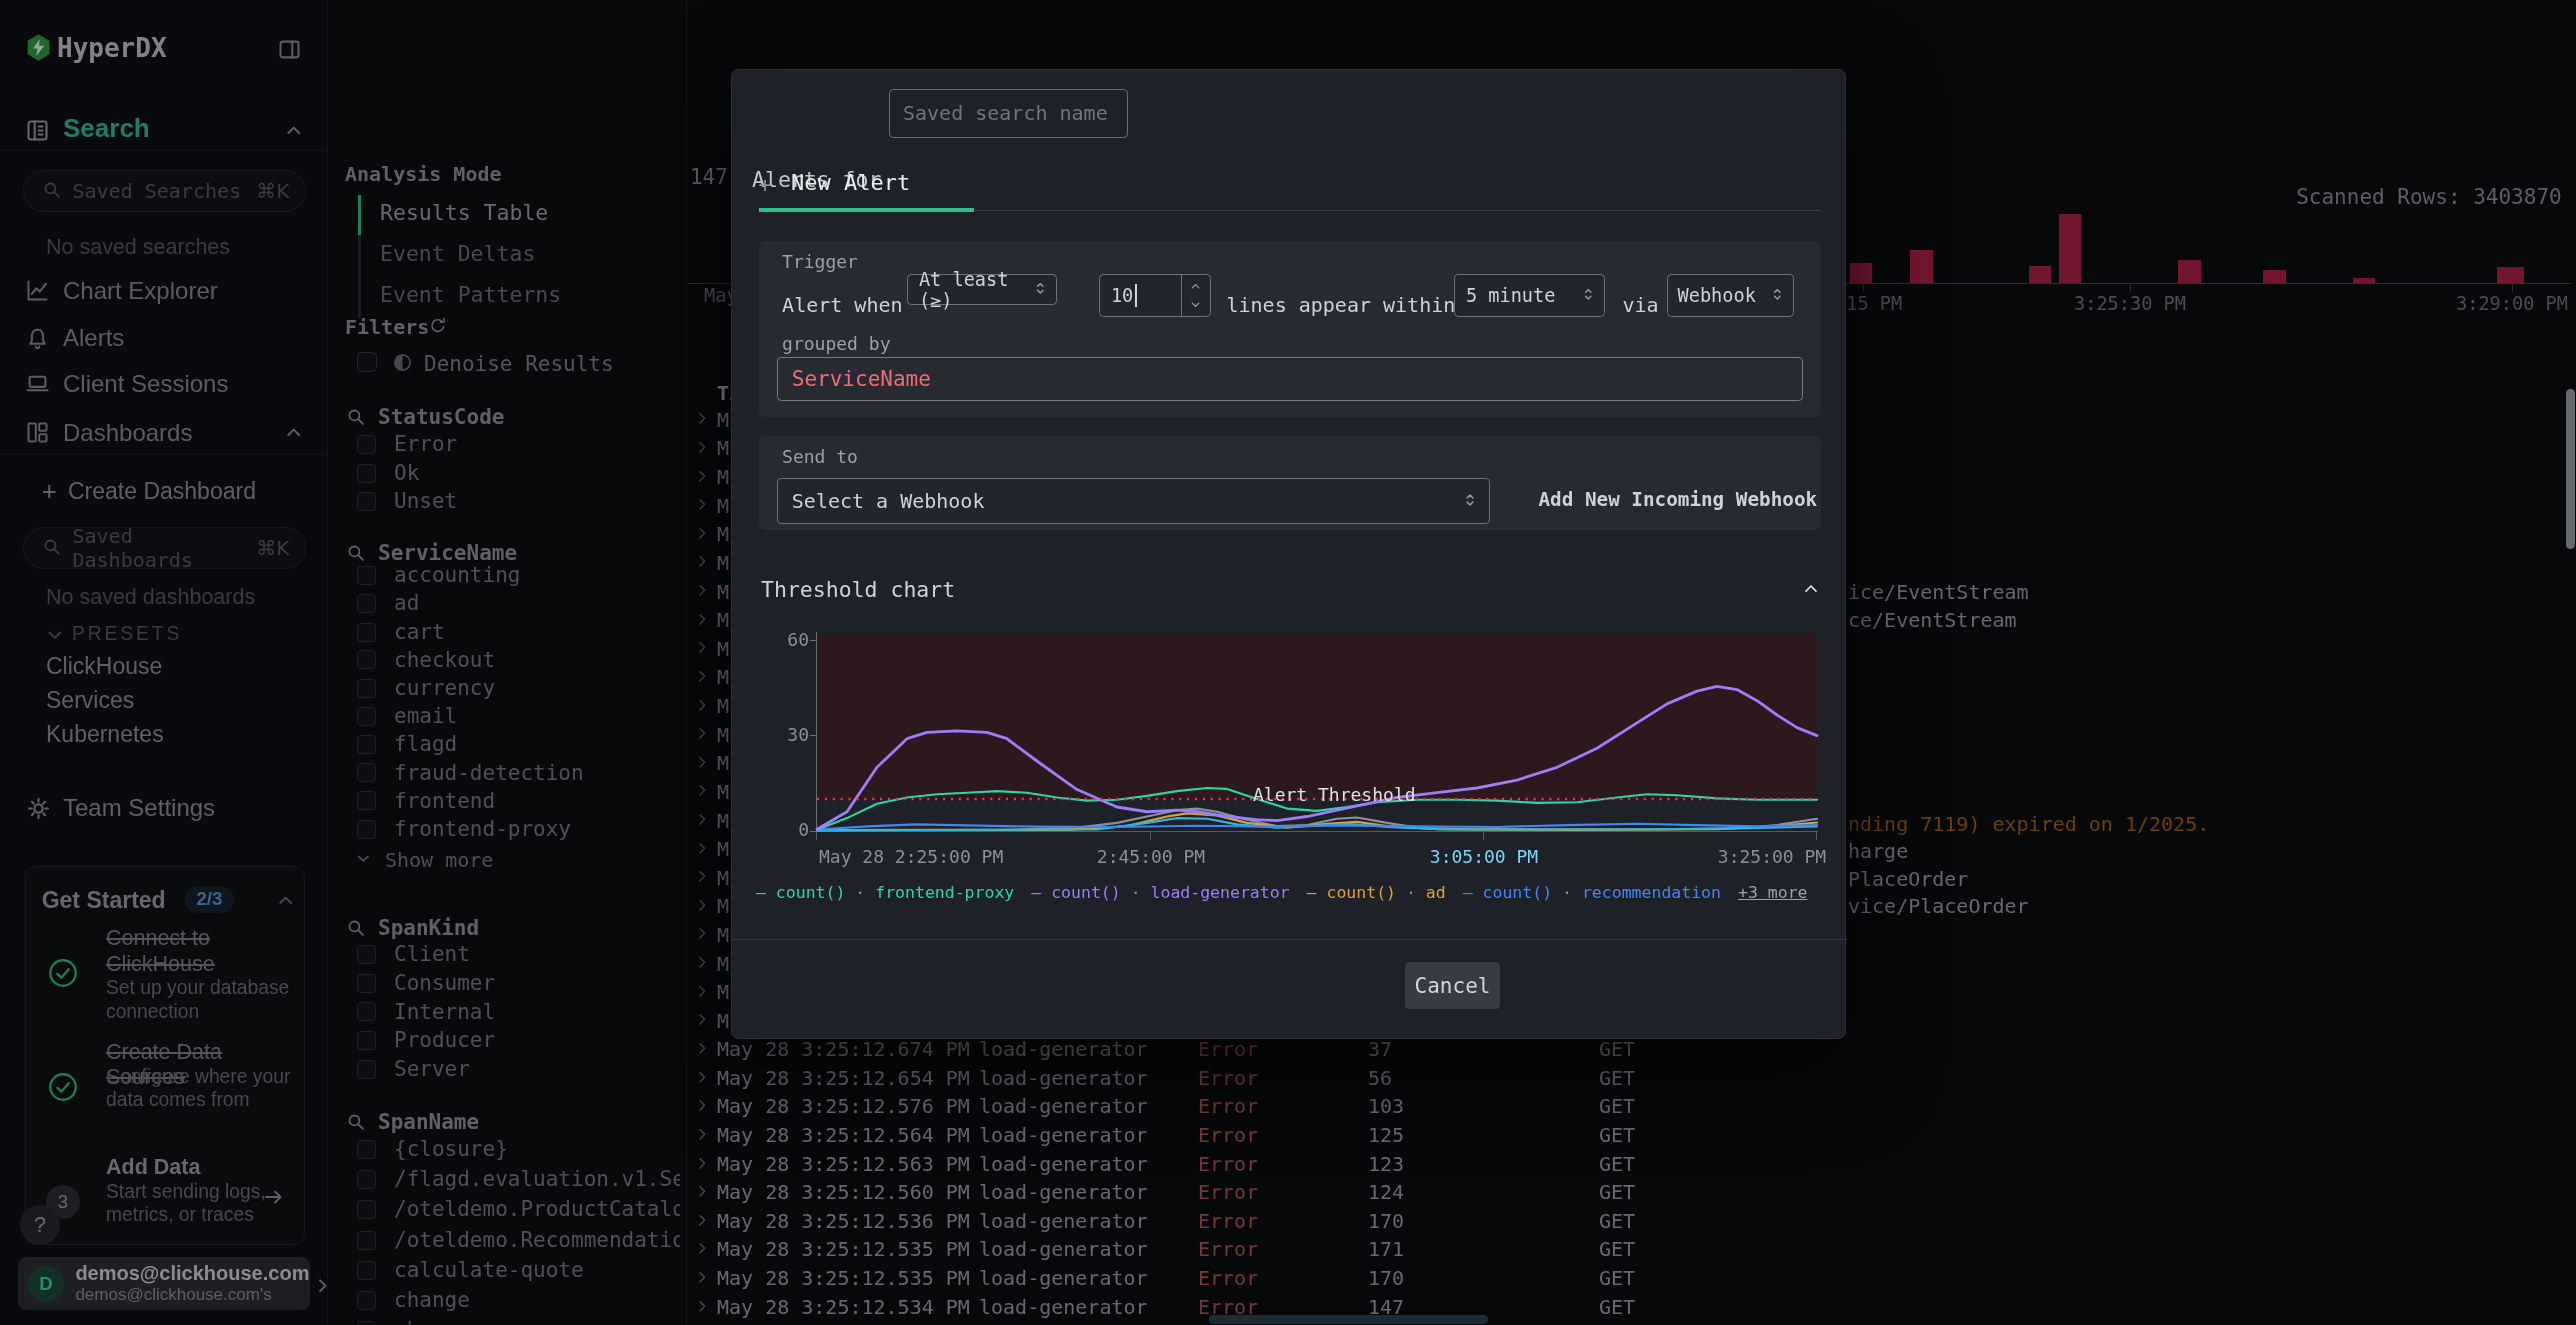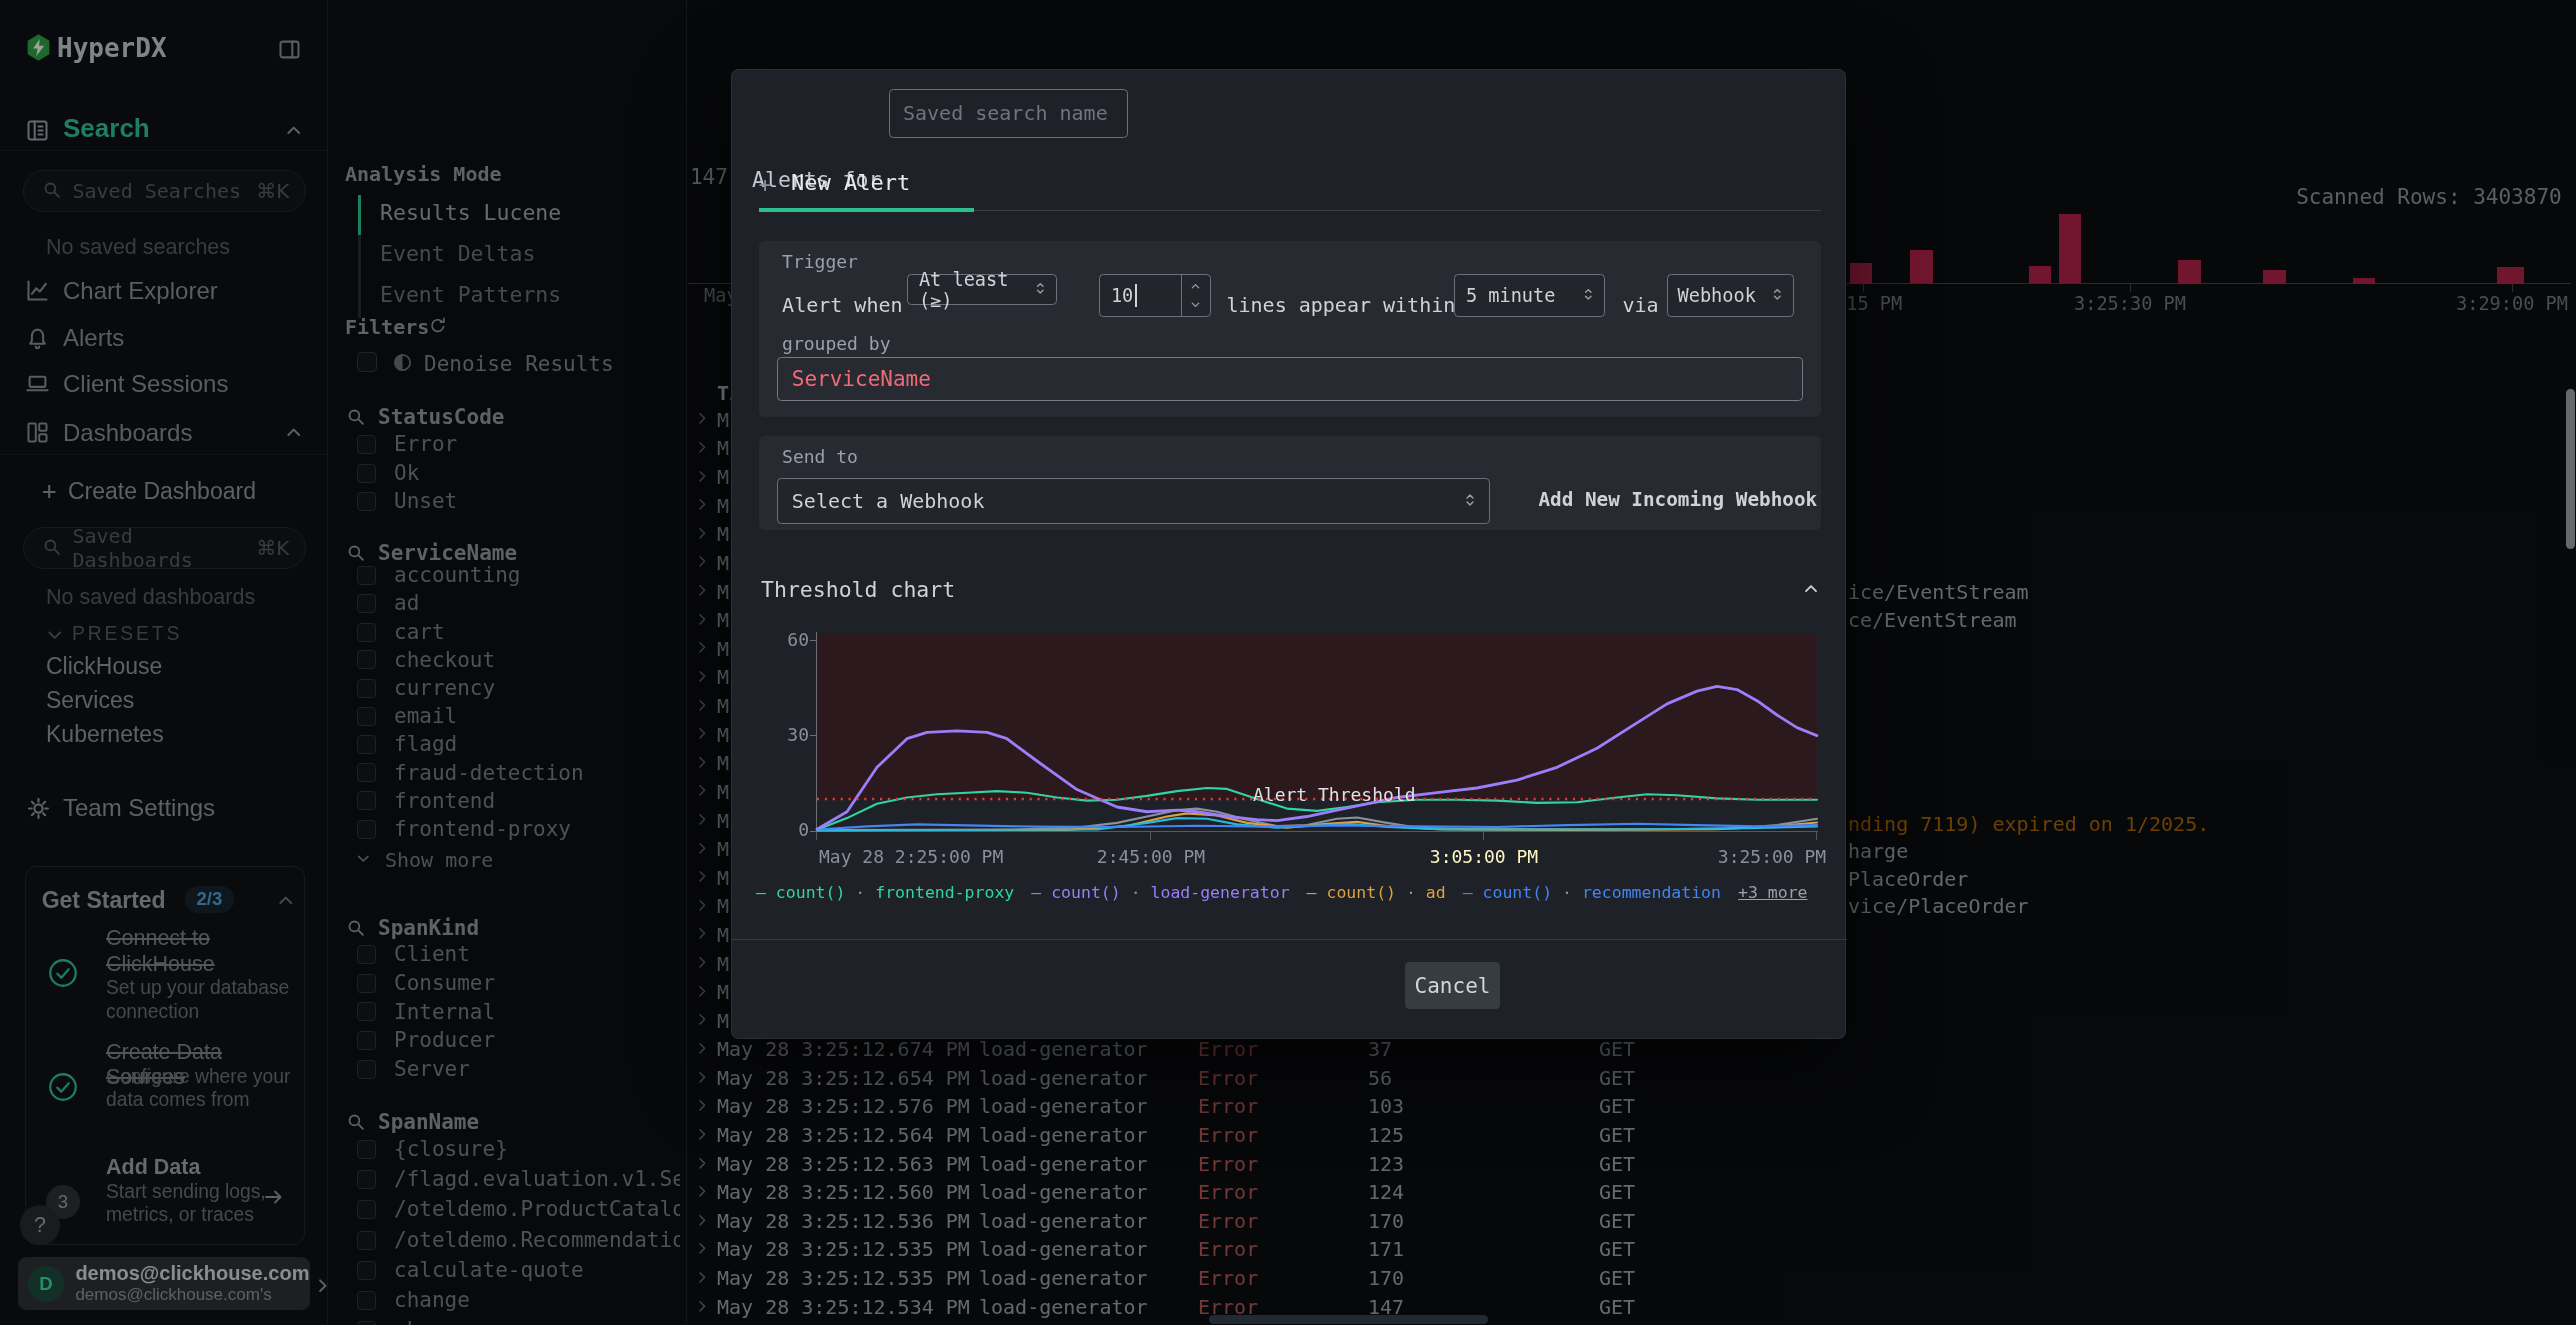--- a/index.html
+++ b/index.html
@@ -231,21 +231,21 @@
     <div class="box" style="left:2524px;top:77px;width:36px;height:50px;justify-content:center;color:#8d939a;font-size:20px;font-family:'DejaVu Sans',sans-serif">
         <span>▷</span>
       </div>
   </div>
 
   <section id="filtersPanel">
     <div class="lbl mono" style="left:17px;top:162px;font-size:20px;font-weight:bold;color:#8f959c">Analysis Mode</div>
     <div class="abs" style="left:30px;top:195px;width:2.9px;height:123px;background:#2a2d33"></div>
     <div class="abs" style="left:30px;top:195px;width:2.9px;height:40px;background:#2bbf8e"></div>
     <div id="modeList">
-        <div style="position: absolute; left: 52px; top: 200px; font-size: 21.5px; color: rgb(155, 161, 168);">Results Lucene</div>
+        <div style="position: absolute; left: 52px; top: 200px; font-size: 21.5px; color: rgb(155, 161, 168);">Results Table</div>
         <div style="position: absolute; left: 52px; top: 241px; font-size: 21.5px; color: rgb(106, 112, 119);">Event Deltas</div>
         <div style="position: absolute; left: 52px; top: 282px; font-size: 21.5px; color: rgb(106, 112, 119);">Event Patterns</div>
       </div>
     <div class="lbl mono" style="left:17px;top:315px;font-size:20px;font-weight:bold;color:#8f959c">Filters</div>
     <div class="abs" style="left:99px;top:315px" id="refreshIcon"><svg width="21.5" height="21.5" viewBox="0 0 24 24" fill="none" stroke="#8f959c" stroke-width="1.8" stroke-linecap="round" stroke-linejoin="round">
           <path d="M18.5 13 a6.5 6.5 0 1 1 -1.6 -5.6"></path>
           <path d="M18.8 3.8 l0.2 4 -4 0.2"></path>
         </svg></div>
     <div class="chk" style="left:29px;top:352px"></div>
     <div class="abs" style="left:63px;top:351px" id="denoiseIcon"><svg width="23" height="23" viewBox="0 0 24 24" fill="none" stroke="#6a7077" stroke-width="1.8" stroke-linecap="round" stroke-linejoin="round">
@@ -644,21 +644,21 @@
         <div style="position: absolute; left: 78px; top: 665px; width: 7.2px; height: 1.4px; background: rgb(106, 112, 119);"></div>
         <div style="position: absolute; left: 27px; top: 559px; width: 50px; text-align: right; font-size: 18px; color: rgb(138, 144, 152);">60</div>
         <div style="position: absolute; left: 78px; top: 570px; width: 7.2px; height: 1.4px; background: rgb(106, 112, 119);"></div>
         <div style="position: absolute; left: 84px; top: 562px; width: 1.4px; height: 200px; background: rgb(106, 112, 119);"></div>
         <div style="position: absolute; left: 84px; top: 761px; width: 1002px; height: 1.4px; background: rgb(85, 90, 97);"></div>
         <div style="position: absolute; left: 84px; top: 761px; width: 1.4px; height: 8.6px; background: rgb(85, 90, 97);"></div>
         <div style="position: absolute; left: 87px; top: 776px; font-size: 18px; color: rgb(138, 144, 152); white-space: nowrap;">May 28 2:25:00 PM</div>
         <div style="position: absolute; left: 418px; top: 761px; width: 1.4px; height: 8.6px; background: rgb(85, 90, 97);"></div>
         <div style="position: absolute; left: 419px; top: 776px; transform: translateX(-50%); font-size: 18px; color: rgb(138, 144, 152); white-space: nowrap;">2:45:00 PM</div>
         <div style="position: absolute; left: 751px; top: 761px; width: 1.4px; height: 8.6px; background: rgb(85, 90, 97);"></div>
-        <div style="position: absolute; left: 752px; top: 776px; transform: translateX(-50%); font-size: 18px; color: #fef9c3; white-space: nowrap;">3:05:00 PM</div>
+        <div style="position: absolute; left: 752px; top: 776px; transform: translateX(-50%); font-size: 18px; color: #7dd3fc; white-space: nowrap;">3:05:00 PM</div>
         <div style="position: absolute; left: 1084px; top: 761px; width: 1.4px; height: 8.6px; background: rgb(85, 90, 97);"></div>
         <div style="position: absolute; left: 1040px; top: 776px; transform: translateX(-50%); font-size: 18px; color: rgb(138, 144, 152); white-space: nowrap;">3:25:00 PM</div>
         <svg width="1000" height="202" viewBox="0 0 1397 282" style="position: absolute; left: 85px; top: 561px; overflow: visible;">
           <rect x="0" y="4" width="1397" height="230.67000000000002" fill="#2b191d"></rect>
           <polyline points="0.0,278.1 279.4,277.2 363.2,274.6 419.1,267.9 461.0,259.1 502.9,250.2 530.9,248.0 558.8,252.4 600.7,263.5 642.6,272.4 684.5,271.0 726.4,262.2 754.4,260.4 796.3,267.9 838.2,274.6 908.1,276.8 1047.8,276.8 1187.5,276.8 1285.2,275.5 1341.1,271.0 1397.0,262.2" fill="none" stroke="#8a919a" stroke-width="3" stroke-linejoin="round" stroke-linecap="round"></polyline>
           <polyline points="0.0,278.3 349.3,277.7 433.1,272.4 488.9,259.1 516.9,254.6 558.8,257.7 600.7,267.9 656.6,274.6 712.5,269.2 754.4,266.6 796.3,272.4 866.1,276.8 1047.8,277.7 1257.3,276.8 1341.1,272.4 1397.0,267.5" fill="none" stroke="#dca23f" stroke-width="3" stroke-linejoin="round" stroke-linecap="round"></polyline>
           <polyline points="0.0,278.6 391.2,277.2 461.0,267.9 502.9,261.3 544.8,262.2 586.7,270.1 642.6,274.6 698.5,271.9 740.4,269.2 796.3,273.7 880.1,277.2 1117.6,277.2 1299.2,275.5 1397.0,272.8" fill="none" stroke="#29b8d8" stroke-width="3" stroke-linejoin="round" stroke-linecap="round"></polyline>
           <polyline points="0.0,277.2 69.9,272.8 139.7,270.1 209.5,271.5 307.3,273.2 419.1,273.7 530.9,271.9 628.6,273.2 726.4,271.5 838.2,272.8 950.0,273.7 1047.8,271.0 1145.5,269.2 1229.4,271.0 1313.2,272.8 1397.0,271.0" fill="none" stroke="#4285f4" stroke-width="3" stroke-linejoin="round" stroke-linecap="round"></polyline>
           <polyline points="0.0,277.7 41.9,261.3 83.8,241.3 125.7,232.5 167.6,228.0 209.5,225.8 251.5,223.6 293.4,225.8 335.3,232.5 377.2,236.9 419.1,235.6 461.0,230.2 502.9,223.6 544.8,219.2 572.8,220.5 614.7,234.7 656.6,248.0 698.5,251.1 740.4,245.8 782.3,239.1 838.2,235.6 894.1,235.6 950.0,236.9 1005.8,240.0 1061.7,239.1 1117.6,232.5 1159.5,228.0 1201.4,229.4 1257.3,233.8 1313.2,235.6 1397.0,235.6" fill="none" stroke="#2fd6a3" stroke-width="3" stroke-linejoin="round" stroke-linecap="round"></polyline>
           <polyline points="0.0,276.8 41.9,252.4 83.8,190.3 125.7,150.4 153.7,141.6 195.6,139.4 237.5,141.6 265.4,150.4 307.3,181.5 363.2,221.4 419.1,245.8 461.0,252.4 502.9,250.2 530.9,252.4 572.8,259.1 614.7,263.5 642.6,264.8 684.5,259.1 726.4,250.2 768.4,241.3 810.3,232.5 866.1,225.8 922.0,219.2 977.9,208.1 1033.8,190.3 1089.7,163.7 1145.5,128.3 1187.5,101.7 1229.4,83.9 1257.3,77.3 1285.2,81.7 1313.2,97.2 1341.1,117.2 1369.1,134.9 1397.0,146.0" fill="none" stroke="#9b7ef8" stroke-width="4" stroke-linejoin="round" stroke-linecap="round"></polyline>

